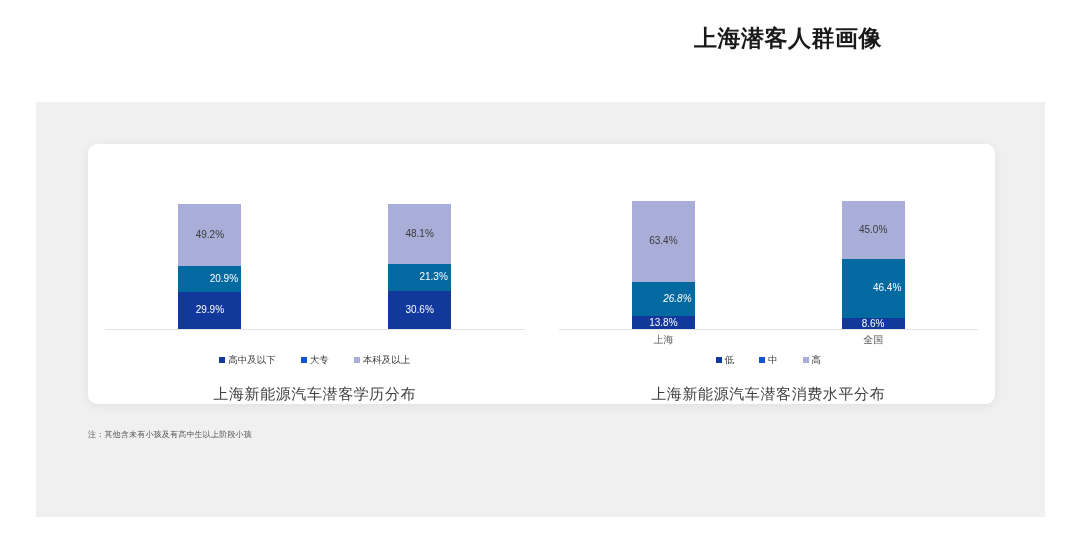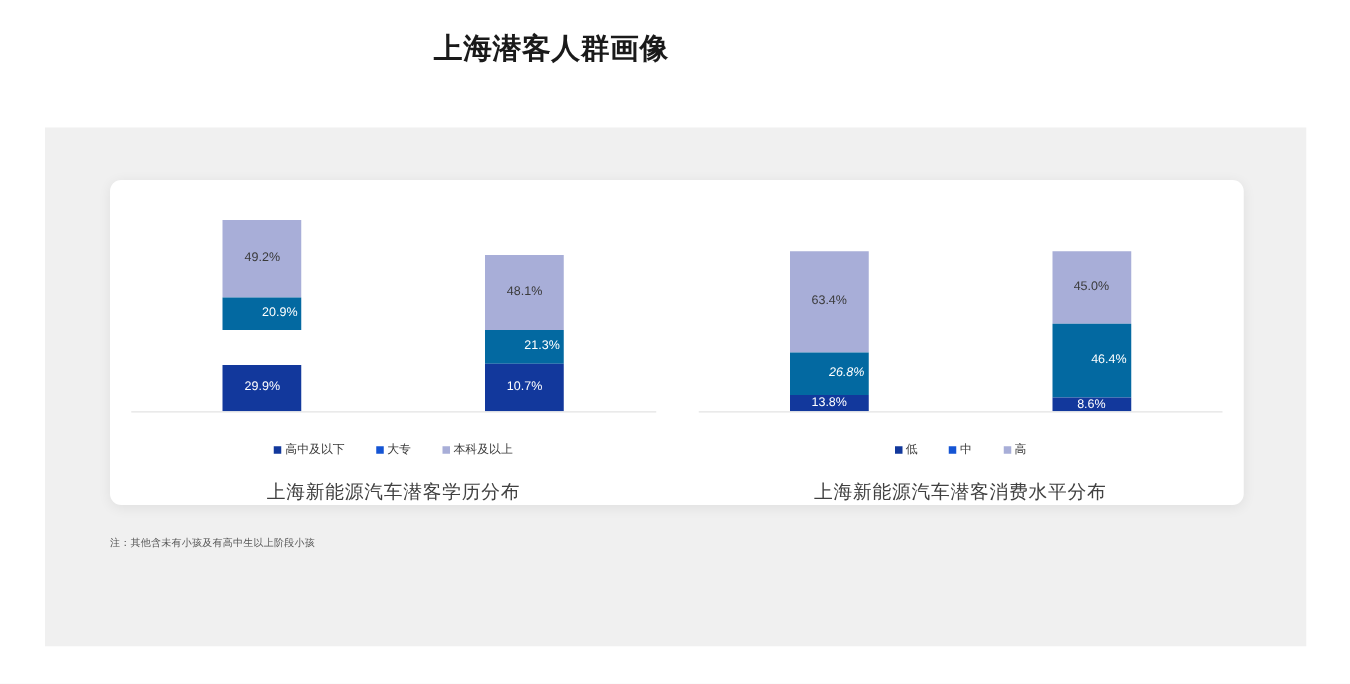--- a/index.html
+++ b/index.html
@@ -18,21 +18,21 @@
     width: 1080px;
     height: 547px;
   }
 
   
   .header {
     position: absolute;
     left: 0;
     top: 24px;
     width: 882px;
-    text-align: center;
+    text-align: right;
   }
   .main-title {
     font-size: 23px;
     font-weight: bold;
     color: #1a1a1a;
     letter-spacing: 0.5px;
     line-height: 28px;
   }
   .main-subtitle {
     margin-top: 6px;
@@ -201,26 +201,26 @@
   <div class="gray-panel"></div>
 
   <div class="white-card">
     <div class="charts-row" id="charts-row">
         <div class="chart-block">
           <div class="plot-area">
             <div class="bars">
               <div class="bar-col">
                 <div class="seg seg-high" style="height: 61.5px;">49.2%</div>
                 <div class="seg seg-mid" style="height: 26.125px;">20.9%</div>
-                <div class="seg seg-low" style="height: 37.375px; margin-top: 28px;">29.9%</div>
+                <div class="seg seg-low" style="height: 37.375px;">29.9%</div>
               </div>
               <div class="bar-col">
                 <div class="seg seg-high" style="height: 60.125px;">48.1%</div>
                 <div class="seg seg-mid" style="height: 26.625px;">21.3%</div>
-                <div class="seg seg-low" style="height: 38.25px;">10.7%</div>
+                <div class="seg seg-low" style="height: 38.25px;">30.6%</div>
               </div>
             </div>
             <div class="axis-line"></div>
           </div>
           <div class="cat-labels">
             <div class="cat-label"></div>
             <div class="cat-label"></div>
           </div>
           <div class="legend">
             <div class="legend-item">
@@ -247,20 +247,24 @@
                 <div class="seg seg-low" style="height: 12.672px;">13.8%</div>
               </div>
               <div class="bar-col">
                 <div class="seg seg-high" style="height: 57.6px;">45.0%</div>
                 <div class="seg seg-mid" style="height: 59.392px;">46.4%</div>
                 <div class="seg seg-low" style="height: 11.008px;">8.6%</div>
               </div>
             </div>
             <div class="axis-line"></div>
           </div>
+          <div class="cat-labels">
+            <div class="cat-label">上海</div>
+            <div class="cat-label">全国</div>
+          </div>
           <div class="legend">
             <div class="legend-item">
               <span class="legend-swatch" style="background: rgb(18, 56, 156);"></span>
               <span>低</span>
             </div>
             <div class="legend-item">
               <span class="legend-swatch" style="background: rgb(20, 84, 212);"></span>
               <span>中</span>
             </div>
             <div class="legend-item">

